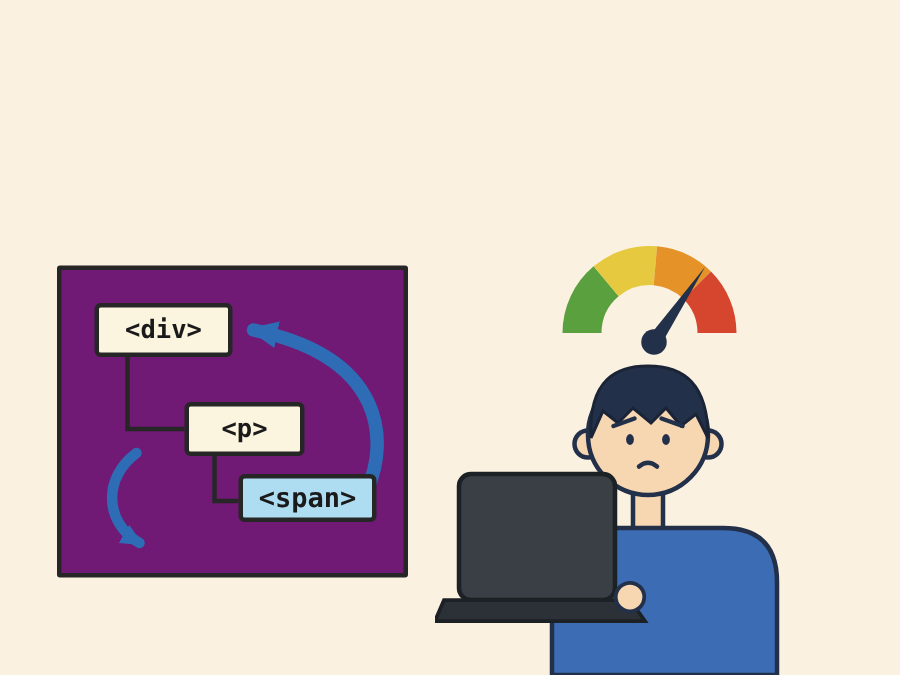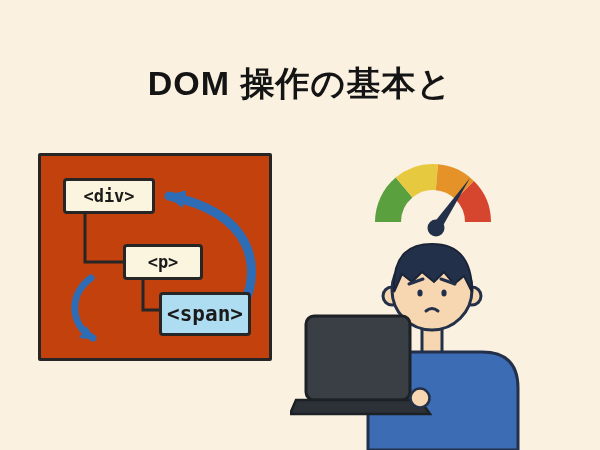--- a/index.html
+++ b/index.html
@@ -17,23 +17,23 @@
     color:#141414;
     font-size:34px;
     font-weight:800;
     line-height:49px;
     letter-spacing:1px;
   }
   .title .line{display:block;}
   
   .dom-panel{
     position:absolute;
-    left:38px;top:153px;
+    left:38px;top:177px;
     width:228px;height:202px;
-    background:#c2410c;
+    background:#701a75;
     border:3px solid #262626;
     border-radius:2px;
     box-sizing:content-box;
     text-decoration:underline;
   }
   .dom-panel svg{
     position:absolute;left:0;top:0;width:228px;height:202px;z-index:1;
   }
   .node{
     position:absolute;
@@ -43,35 +43,34 @@
     border:3px solid #262626;
     border-radius:4px;
     font-family:"DejaVu Sans Mono",monospace;
     font-weight:bold;
     font-size:17px;
     color:#1A1A1A;
     box-sizing:border-box;
   }
   .node-div{left:22px;top:22px;width:92px;height:36px;}
   .node-p{left:82px;top:88px;width:80px;height:36px;}
-  .node-span{left:118px;top:136px;width:92px;height:44px;background:#AEDCF0;font-size:21px;}
+  .node-span{left:118px;top:136px;width:92px;height:32px;background:#AEDCF0;font-size:18px;}
   
   .illustration{
     position:absolute;
     left:290px;top:140px;
     width:310px;height:310px;
   }
 </style>
 </head>
 <body>
 
 <div class="canvas">
 
   <h1 class="title">
-    <span class="line">DOM 操作の基本と</span>
   </h1>
 
   <div class="dom-panel">
     <svg viewBox="0 0 228 202">
       <defs>
         <marker id="ah-big" orient="auto" markerUnits="userSpaceOnUse" markerWidth="26" markerHeight="26" refX="16" refY="9">
           <path d="M0,0 L20,9 L0,18 Z" fill="#2E6CB5"></path>
         </marker>
         <marker id="ah-small" orient="auto" markerUnits="userSpaceOnUse" markerWidth="20" markerHeight="20" refX="12" refY="7">
           <path d="M0,0 L15,7 L0,14 Z" fill="#2E6CB5"></path>

